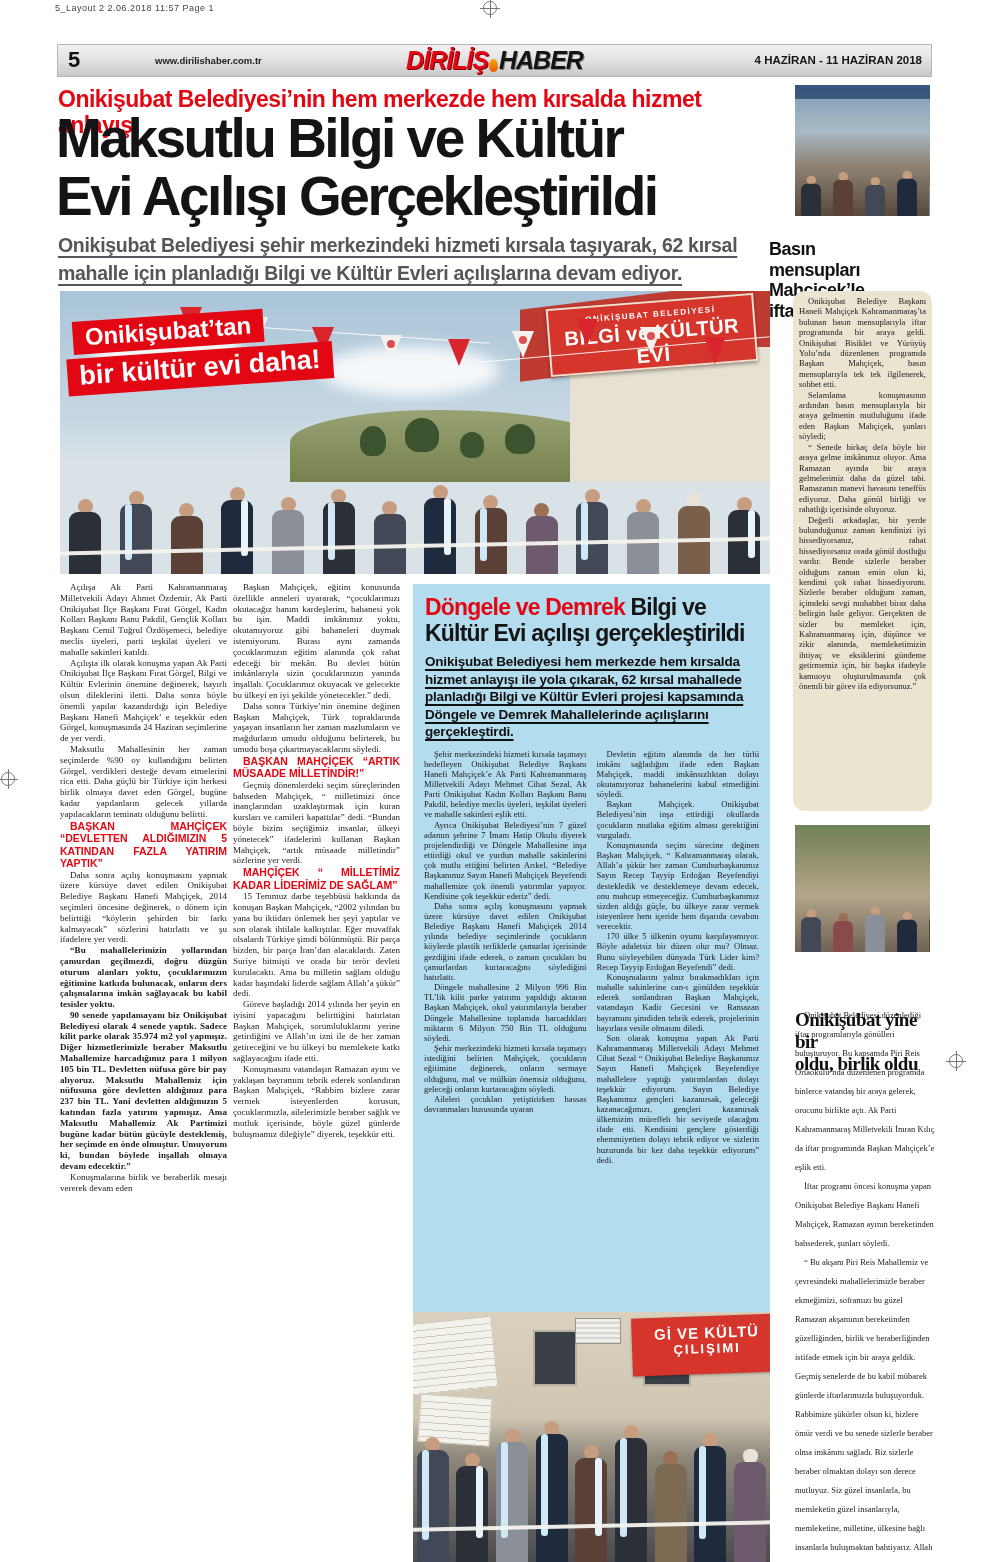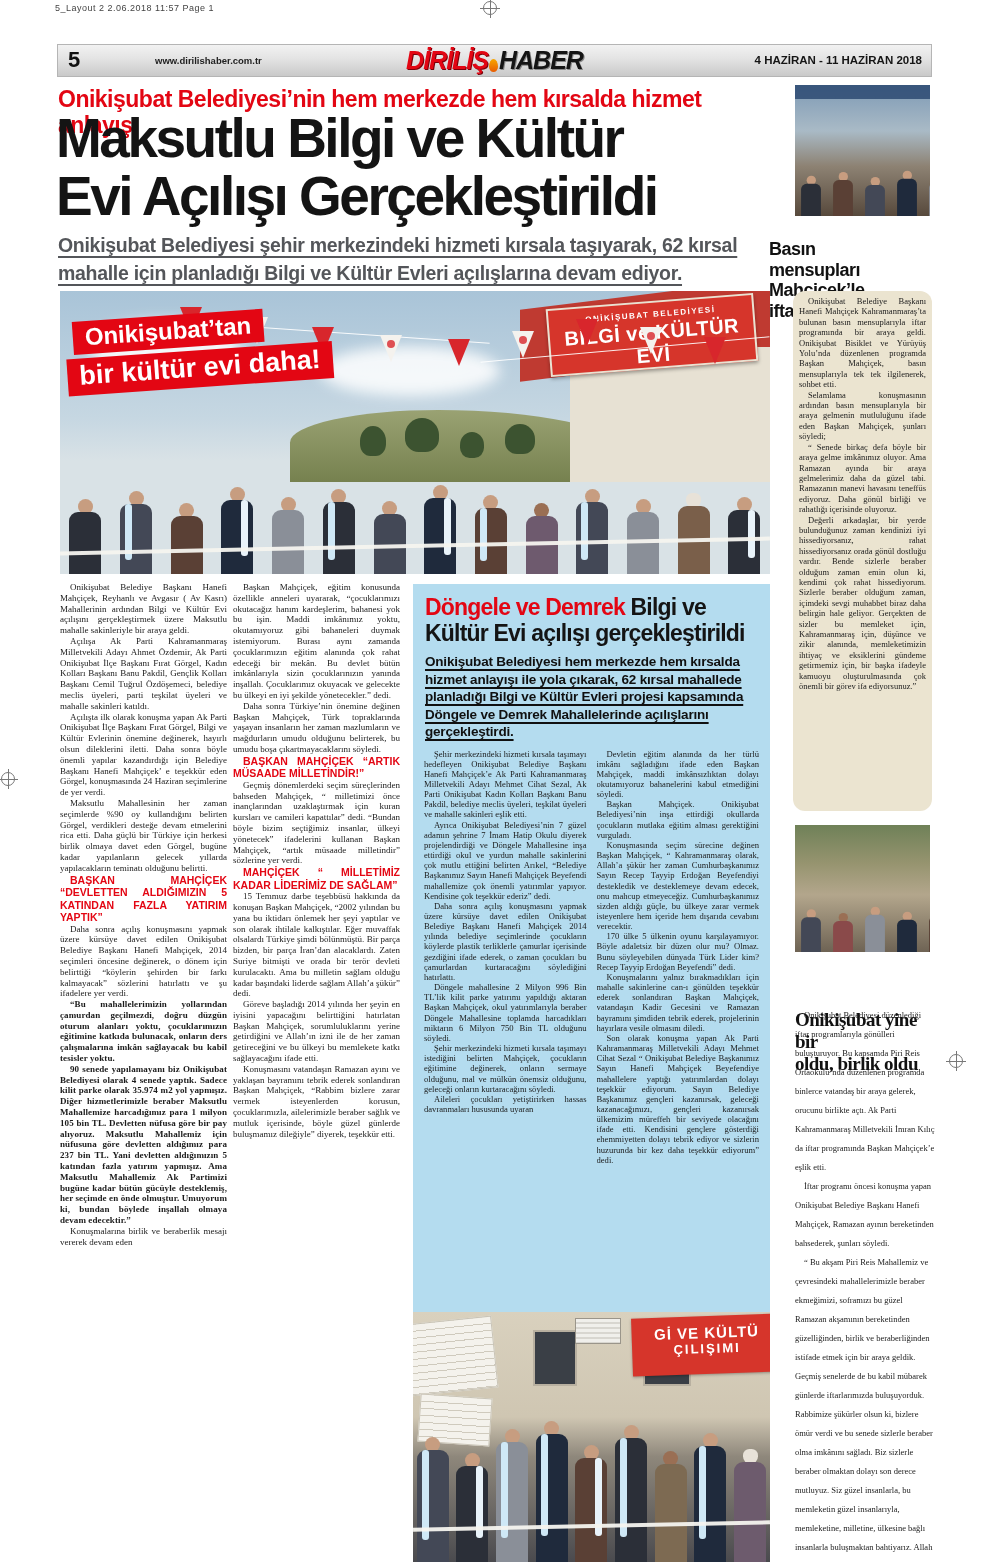--- a/index.html
+++ b/index.html
@@ -211,21 +211,20 @@
         </div>
       <div class="person s1 scarf2">
           <div class="head"></div>
           <div class="torso" style="height:64px;"></div>
         </div>
     </div>
     <div class="ribbon" style="bottom:26px;"></div>
   </div>
 
   <div class="abs bodycol" style="left:60px;top:582px;width:167px;height:973px;">
-    <p>Onikişubat Belediye Başkanı Hanefi Mahçiçek, Reyhanlı ve Avgasır ( Av Kasrı) Mahallerinin ardından Bilgi ve Kültür Evi açılışını gerçekleştirmek üzere Maksutlu mahalle sakinleriyle bir araya geldi.</p>
     <p>Açılışa Ak Parti Kahramanmaraş Milletvekili Adayı Ahmet Özdemir, Ak Parti Onikişubat İlçe Başkanı Fırat Görgel, Kadın Kolları Başkanı Banu Pakdil, Gençlik Kolları Başkanı Cemil Tuğrul Özdöşemeci, belediye meclis üyeleri, parti teşkilat üyeleri ve mahalle sakinleri katıldı.</p>
     <p>Açılışta ilk olarak konuşma yapan Ak Parti Onikişubat İlçe Başkanı Fırat Görgel, Bilgi ve Kültür Evlerinin önemine değinerek, hayırlı olsun dileklerini iletti. Daha sonra böyle önemli yapılar kazandırdığı için Belediye Başkanı Hanefi Mahçiçek’ e teşekkür eden Görgel, konuşmasında 24 Haziran seçimlerine de yer verdi.</p>
     <p>Maksutlu Mahallesinin her zaman seçimlerde %90 oy kullandığını belirten Görgel, verdikleri desteğe devam etmelerini rica etti. Daha güçlü bir Türkiye için herkesi birlik olmaya davet eden Görgel, bugüne kadar yapılanların gelecek yıllarda yapılacakların teminatı olduğunu belirtti.</p>
     <p class="red-sub">BAŞKAN MAHÇİÇEK “DEVLETTEN ALDIĞIMIZIN 5 KATINDAN FAZLA YATIRIM YAPTIK”</p>
     <p>Daha sonra açılış konuşmasını yapmak üzere kürsüye davet edilen Onikişubat Belediye Başkanı Hanefi Mahçiçek, 2014 seçimleri öncesine değinerek, o dönem için belirttiği “köylerin şehirden bir farkı kalmayacak” sözlerini hatırlattı ve şu ifadelere yer verdi.</p>
     <p class="bold">“Bu mahallelerimizin yollarından çamurdan geçilmezdi, doğru düzgün oturum alanları yoktu, çocuklarımızın eğitimine katkıda bulunacak, onların ders çalışmalarına imkân sağlayacak bu kabil tesisler yoktu.</p>
     <p class="bold">90 senede yapılamayanı biz Onikişubat Belediyesi olarak 4 senede yaptık. Sadece kilit parke olarak 35.974 m2 yol yapmışız. Diğer hizmetlerimizle beraber Maksutlu Mahallemize harcadığımız para 1 milyon 105 bin TL. Devletten nüfusa göre bir pay alıyoruz. Maksutlu Mahallemiz için nüfusuna göre devletten aldığımız para 237 bin TL. Yani devletten aldığımızın 5 katından fazla yatırım yapmışız. Ama Maksutlu Mahallemiz Ak Partimizi bugüne kadar bütün gücüyle desteklemiş, her seçimde en önde olmuştur. Umuyorum ki, bundan böylede inşallah olmaya devam edecektir.”</p>
     <p>Konuşmalarına birlik ve beraberlik mesajı vererek devam eden</p>
   </div>
   <div class="abs bodycol" style="left:233px;top:582px;width:167px;height:973px;">

